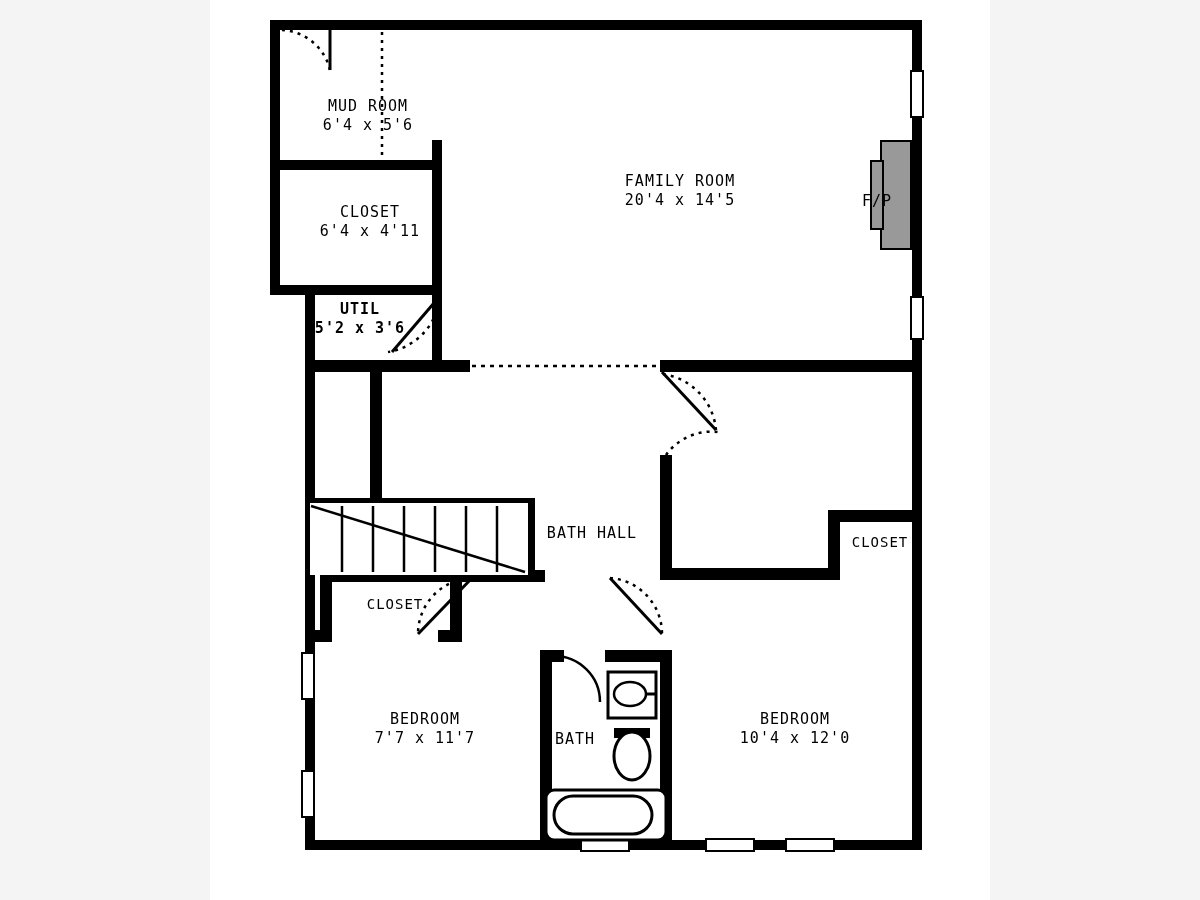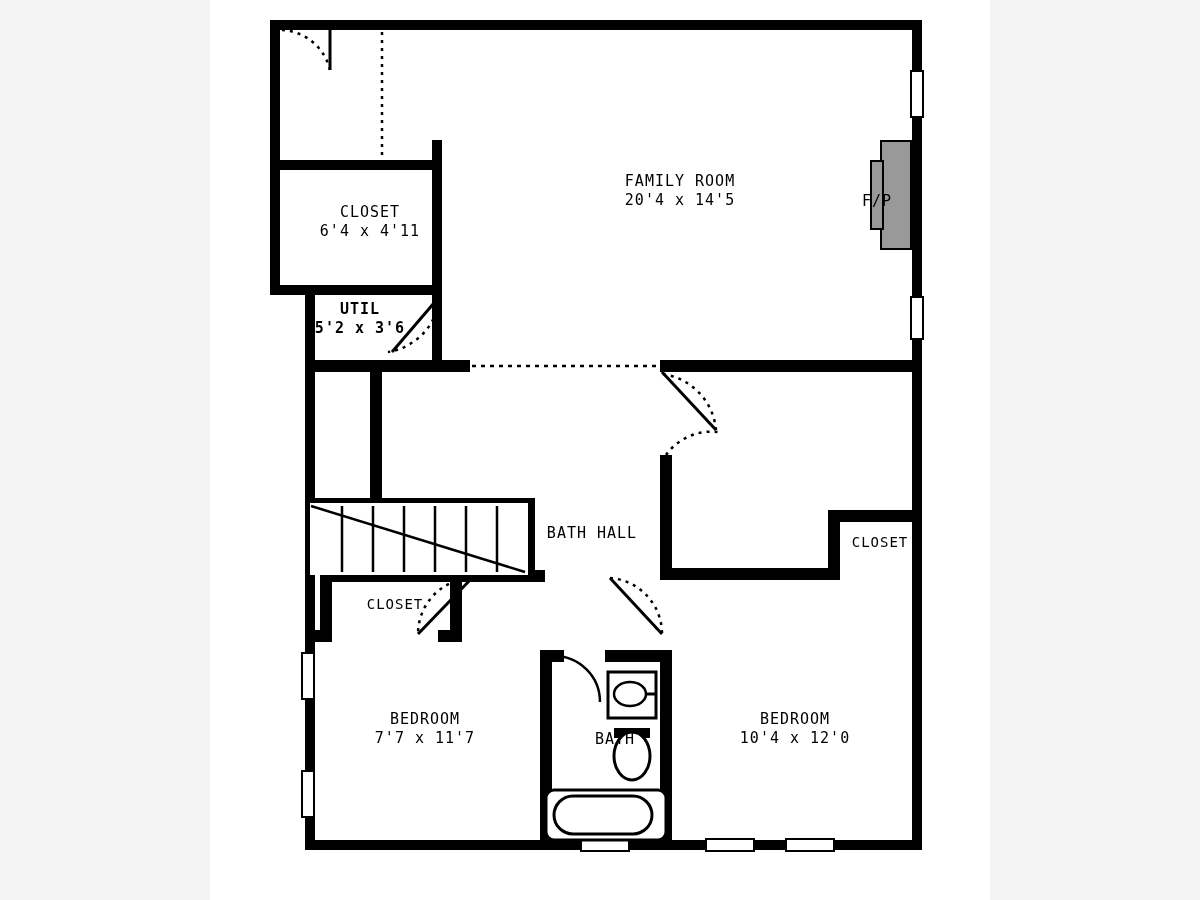--- a/index.html
+++ b/index.html
@@ -190,20 +190,24 @@
           <rect x="404" y="728" width="36" height="10" fill="#000"></rect>
           <ellipse cx="422" cy="756" rx="18" ry="24" fill="#fff" stroke="#000" stroke-width="3"></ellipse>
         </g>
 
         <g>
           <rect x="336" y="790" width="120" height="50" rx="8" fill="#fff" stroke="#000" stroke-width="3"></rect>
           <rect x="344" y="796" width="98" height="38" rx="19" fill="#fff" stroke="#000" stroke-width="3"></rect>
         </g>
       </svg>
 
+      <div class="label" style="left:78px; top:97px; width:160px;">
+        <span class="nm">MUD ROOM</span>
+        <span class="dim">6'4 x 5'6</span>
+      </div>
 
       <div class="label" style="left:80px; top:203px; width:160px;">
         <span class="nm">CLOSET</span>
         <span class="dim">6'4 x 4'11</span>
       </div>
 
       <div class="label" style="left:80px; top:300px; width:140px;font-weight:bold;">
         <span class="nm">UTIL</span>
         <span class="dim">5'2 x 3'6</span>
       </div>
@@ -228,21 +232,21 @@
 
       <div class="label small" style="left:130px; top:595px; width:110px;">
         <span class="nm">CLOSET</span>
       </div>
 
       <div class="label" style="left:135px; top:710px; width:160px;">
         <span class="nm">BEDROOM</span>
         <span class="dim">7'7 x 11'7</span>
       </div>
 
-      <div class="label" style="left:330px; top:730px; width:70px; text-align:right;margin-left:25px;">
+      <div class="label" style="left:330px; top:730px; width:70px; ">
         <span class="nm">BATH</span>
       </div>
 
       <div class="label" style="left:505px; top:710px; width:160px;">
         <span class="nm">BEDROOM</span>
         <span class="dim">10'4 x 12'0</span>
       </div>
 
     </div>
   </div>

